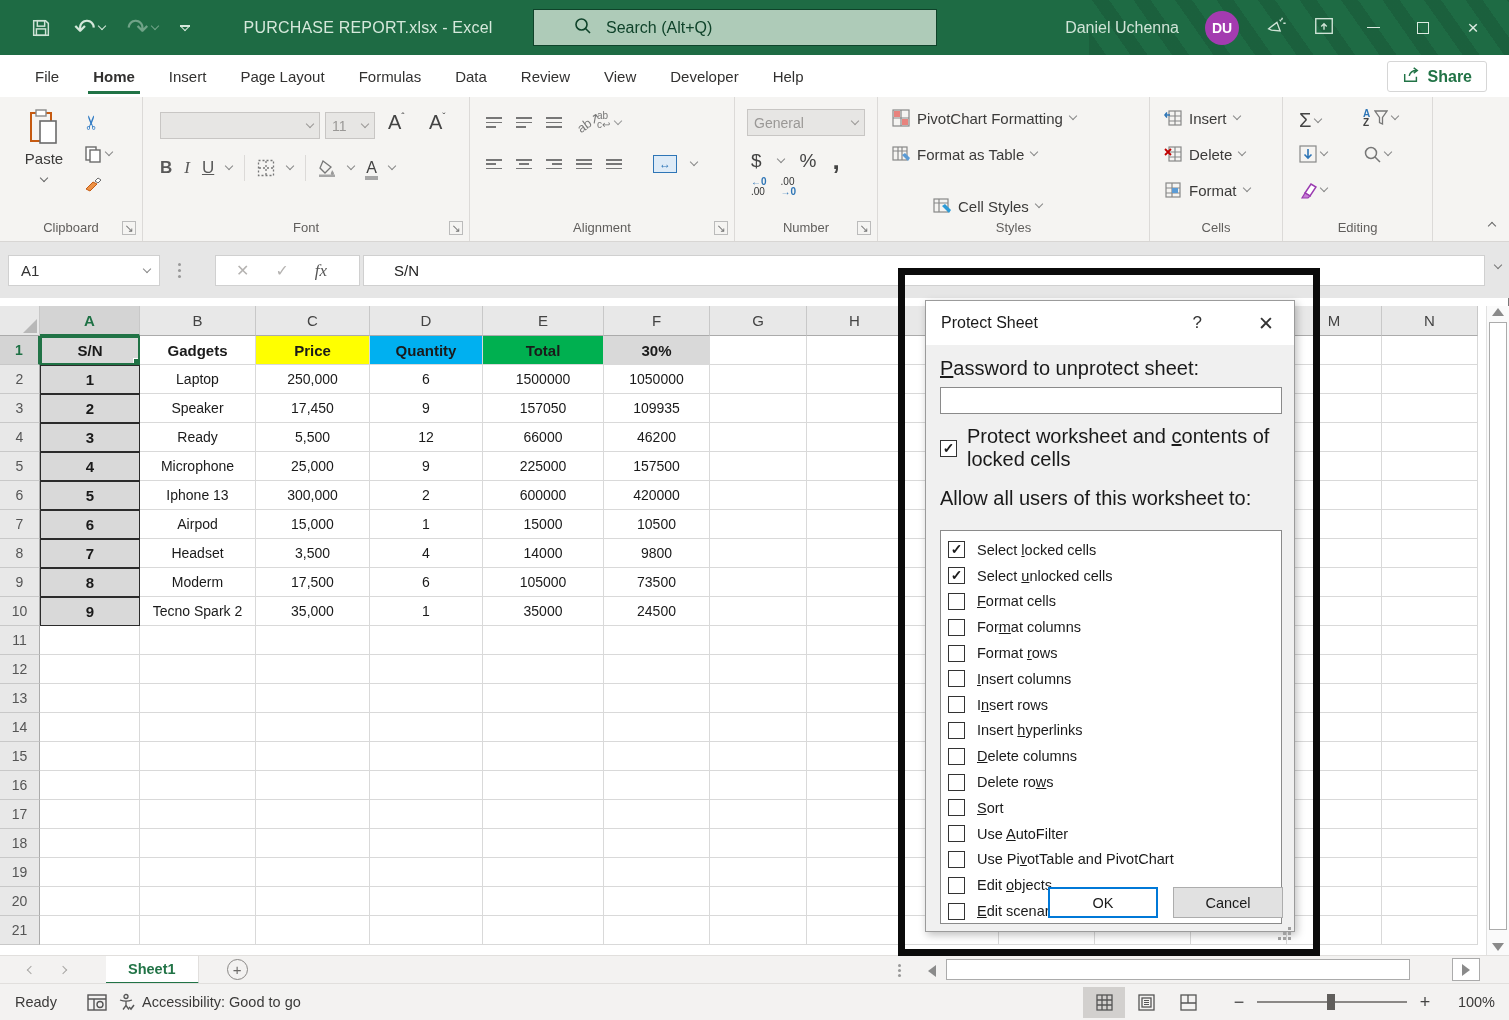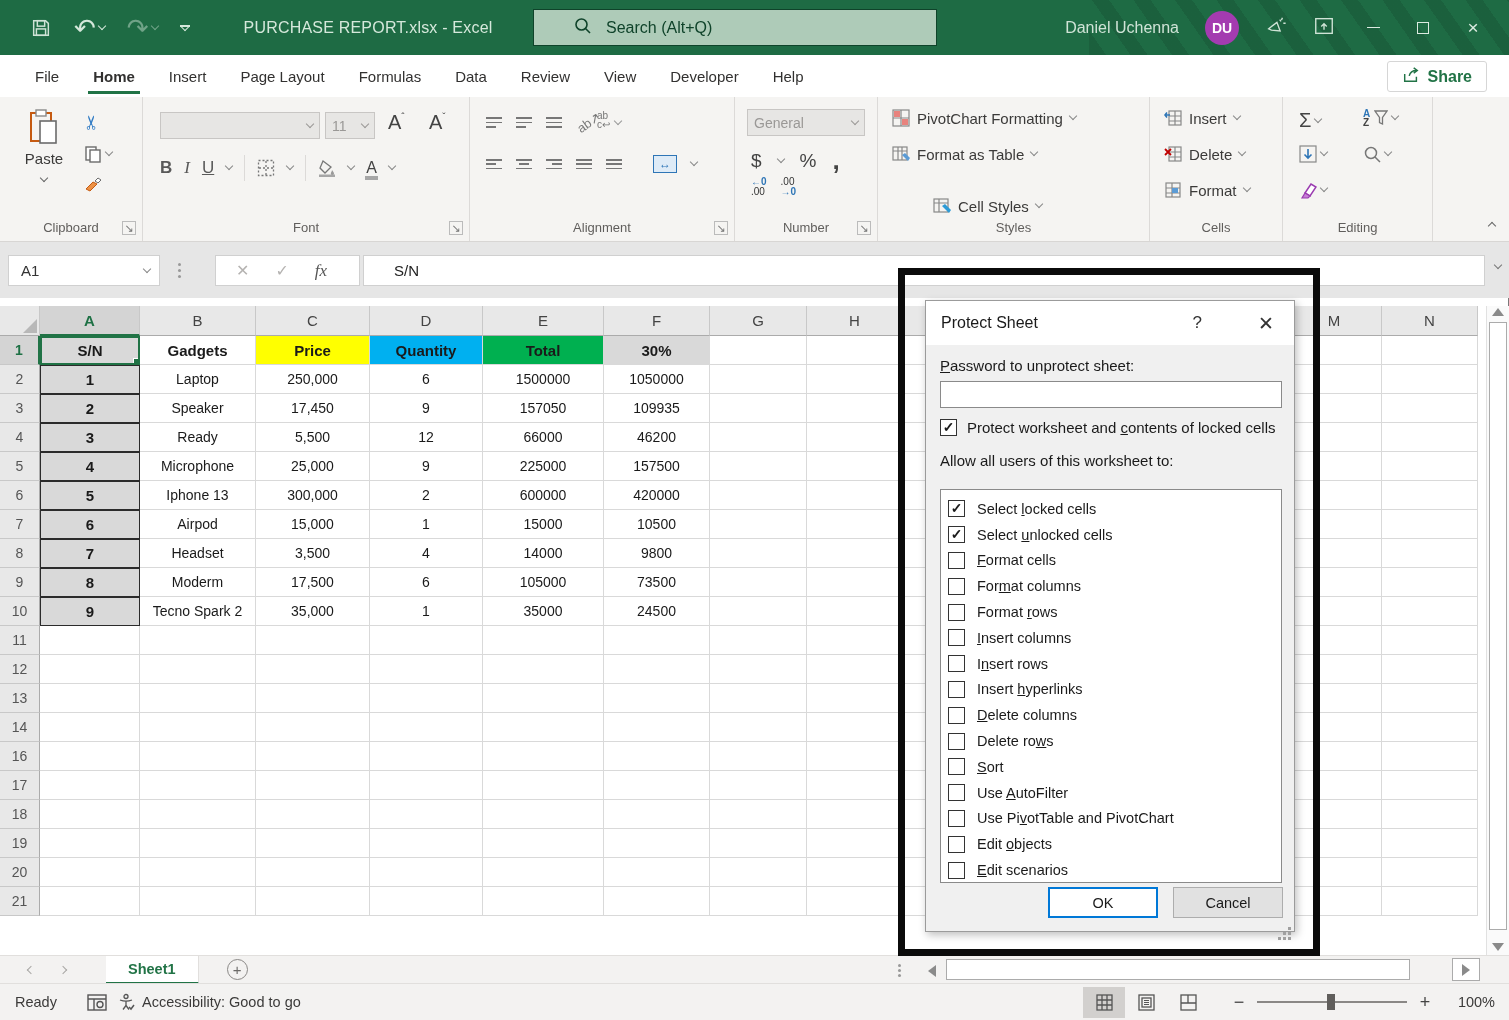--- a/index.html
+++ b/index.html
@@ -155,21 +155,21 @@
     border:7px solid #0b0b0b; z-index:40; pointer-events:none; }
 
   
   .dialog { position:absolute; left:925px; top:300px; width:370px; height:632px; background:#F0F0F0;
     border:1px solid #9B9B9B; box-shadow:2px 3px 8px rgba(0,0,0,.25); z-index:50; }
   .dlg-title { height:44px; background:#fff; display:flex; align-items:center; padding-left:15px;
     font-size:16px; color:#1a1a1a; position:relative; }
   .dlg-help { position:absolute; right:92px; font-size:17px; color:#333; }
   .dlg-close { position:absolute; right:20px; font-size:19px; color:#333; }
   .dlg-body { padding:12px 14px 0 14px; position:relative; height:588px; }
-  .dlg-label { font-size:15px; color:#1a1a1a; }
+  .dlg-label { font-size:20px; color:#1a1a1a; }
   .pw-input { margin-top:7px; width:342px; height:27px; background:#fff; border:1px solid #8A8A8A; }
   .cbrow { display:flex; align-items:center; gap:10px; margin-top:11px; }
   .cb { width:17px; height:17px; background:#fff; border:1.5px solid #333; flex:0 0 auto;
     display:flex; align-items:center; justify-content:center; font-size:14px; color:#1a1a1a; }
   .cb.on::after { content:"✓"; font-weight:bold; margin-top:-1px; }
   .allow-lbl { margin-top:16px; }
   .optlist { margin-top:20px; width:342px; height:394px; background:#fff; border:1px solid #8A8A8A;
     padding:6px 0 0 7px; overflow:hidden; }
   .opt { display:flex; align-items:center; gap:12px; height:25.8px; }
   .optlbl { font-size:14.5px; color:#1a1a1a; white-space:nowrap; }
@@ -804,20 +804,37 @@
           <div class="cell" style="width: 96px;"></div>
           <div class="cell" style="width: 96px;"></div>
           <div class="cell" style="width: 96px;"></div>
           <div class="cell" style="width: 96px;"></div>
           <div class="cell" style="width: 96px;"></div>
           <div class="cell" style="width: 95px;"></div>
           <div class="cell" style="width: 96px;"></div>
         </div>
         <div class="grid-row">
           <div class="rowhdr">14</div>
+          <div class="cell" style="width: 100px;"></div>
+          <div class="cell" style="width: 116px;"></div>
+          <div class="cell" style="width: 114px;"></div>
+          <div class="cell" style="width: 113px;"></div>
+          <div class="cell" style="width: 121px;"></div>
+          <div class="cell" style="width: 106px;"></div>
+          <div class="cell" style="width: 97px;"></div>
+          <div class="cell" style="width: 96px;"></div>
+          <div class="cell" style="width: 96px;"></div>
+          <div class="cell" style="width: 96px;"></div>
+          <div class="cell" style="width: 96px;"></div>
+          <div class="cell" style="width: 96px;"></div>
+          <div class="cell" style="width: 95px;"></div>
+          <div class="cell" style="width: 96px;"></div>
+        </div>
+        <div class="grid-row">
+          <div class="rowhdr">15</div>
           <div class="cell" style="width: 100px;"></div>
           <div class="cell" style="width: 116px;"></div>
           <div class="cell" style="width: 114px;"></div>
           <div class="cell" style="width: 113px;"></div>
           <div class="cell" style="width: 121px;"></div>
           <div class="cell" style="width: 106px;"></div>
           <div class="cell" style="width: 97px;"></div>
           <div class="cell" style="width: 96px;"></div>
           <div class="cell" style="width: 96px;"></div>
           <div class="cell" style="width: 96px;"></div>

